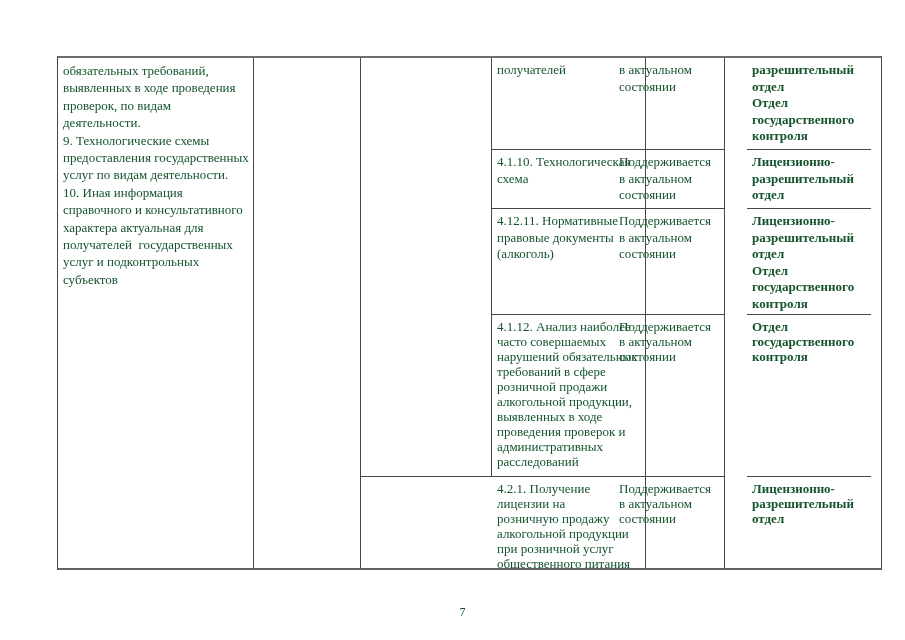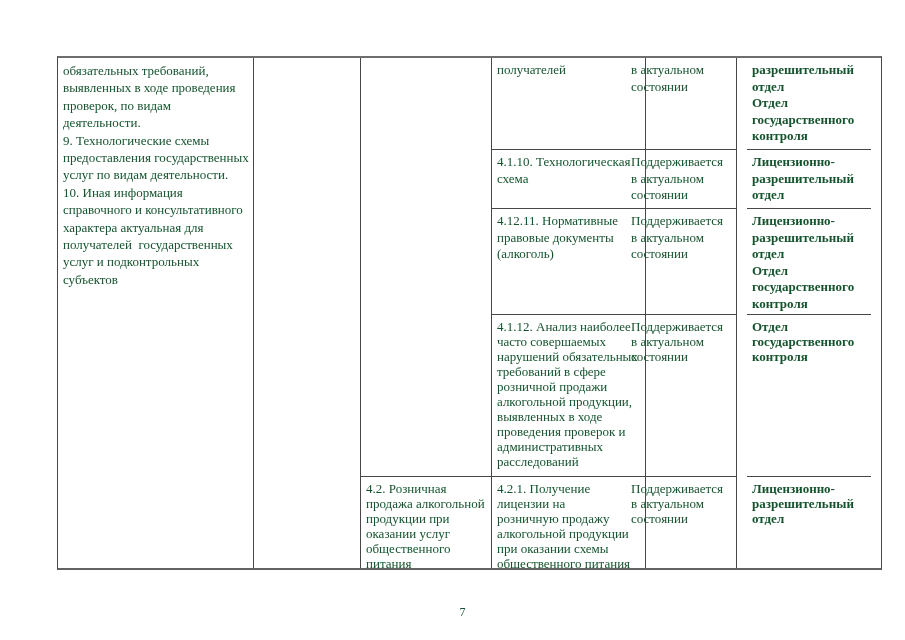--- a/index.html
+++ b/index.html
@@ -35,21 +35,21 @@
   }
   .cell.no-r{border-right:none;}
   .cell.no-b{border-bottom:none;}
   .cell.lh17{line-height:17.4px;}
   .cell.lh15{line-height:15px;}
   
   .c1{left:0;width:196px;}
   .c2{left:196px;width:107px;}
   .c3{left:303px;width:131px;}
   .c4{left:434px;width:154px;}
-  .c5{left:568px;width:111px;}
+  .c5{left:556px;width:111px;}
   .c6{left:689px;width:124px;font-weight:bold;}
   
   .r1{top:0;height:92px;}
   .r2{top:92px;height:59px;}
   .r3{top:151px;height:106px;}
   .r4{top:257px;height:162px;}
   .r5{top:419px;height:91px;}
   .full{top:0;height:510px;}
   .c3-top{top:0;height:419px;}
   .c3-bot{top:419px;height:91px;}
@@ -78,26 +78,20 @@
 10. Иная информация
 справочного и консультативного
 характера актуальная для
 получателей  государственных
 услуг и подконтрольных
 субъектов</div>
 
     <div class="cell c2 full no-b"></div>
 
     <div class="cell c3 c3-top"></div>
-    <div class="cell c3 c3-bot no-b lh15">4.2. Розничная
-продажа алкогольной
-продукции при
-оказании услуг
-общественного
-питания</div>
 
     <div class="cell c4 r1">получателей</div>
     <div class="cell c4 r2">4.1.10. Технологическая
 схема</div>
     <div class="cell c4 r3">4.12.11. Нормативные
 правовые документы
 (алкоголь)</div>
     <div class="cell c4 r4 lh15">4.1.12. Анализ наиболее
 часто совершаемых
 нарушений обязательных
@@ -105,21 +99,21 @@
 розничной продажи
 алкогольной продукции,
 выявленных в ходе
 проведения проверок и
 административных
 расследований</div>
     <div class="cell c4 r5 no-b lh15">4.2.1. Получение
 лицензии на
 розничную продажу
 алкогольной продукции
-при оказании схемы
+при розничной услуг
 общественного питания</div>
 
     <div class="cell c5 r1">в актуальном
 состоянии</div>
     <div class="cell c5 r2">Поддерживается
 в актуальном
 состоянии</div>
     <div class="cell c5 r3">Поддерживается
 в актуальном
 состоянии</div>

